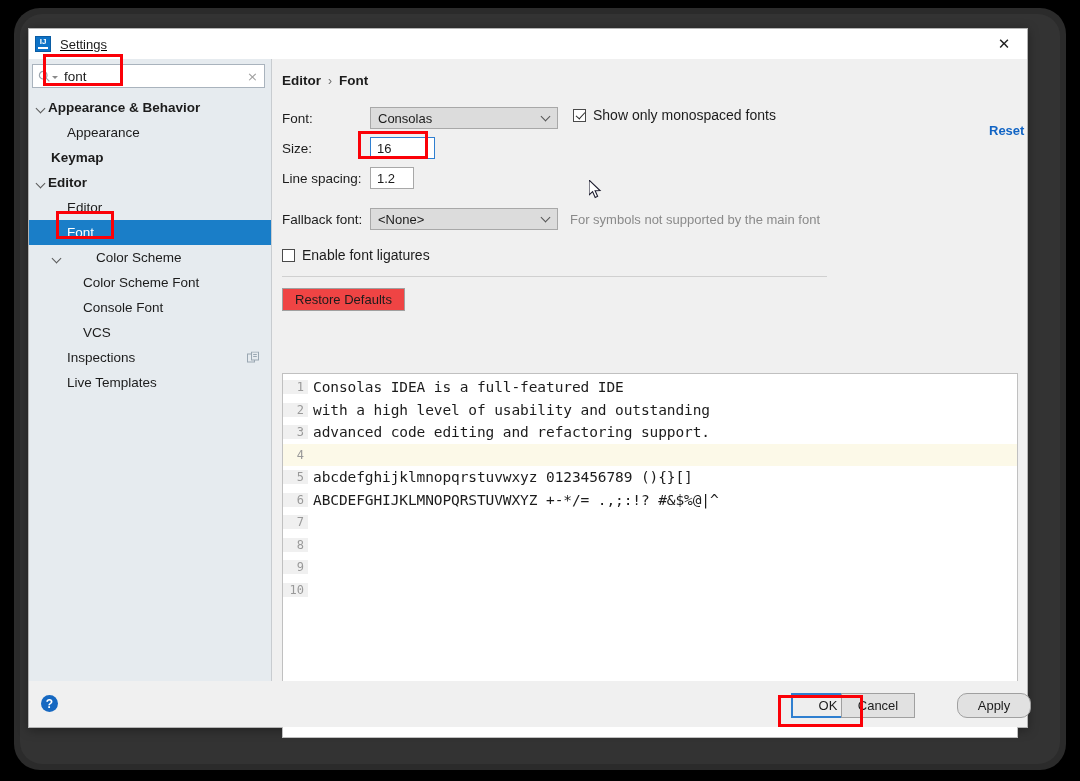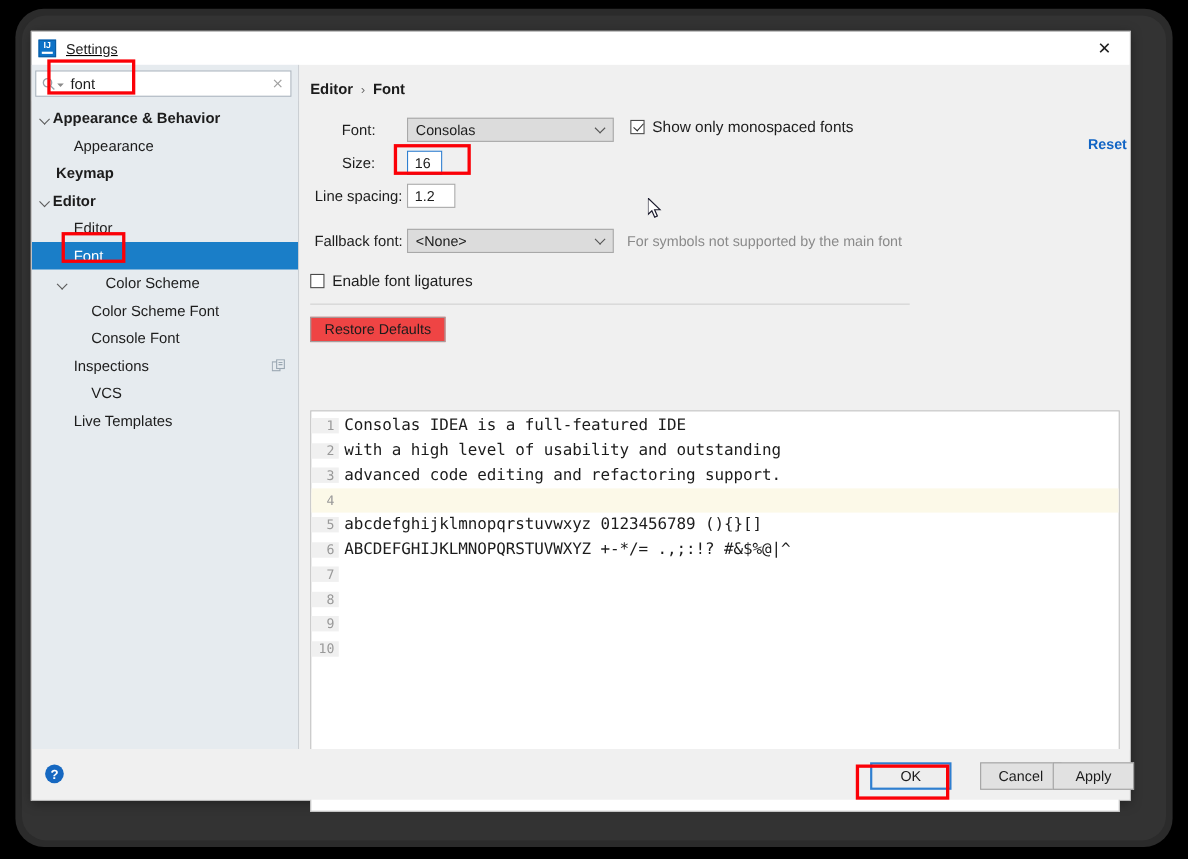--- a/index.html
+++ b/index.html
@@ -222,21 +222,20 @@
     color: #1164c4;
     font-weight: bold;
     cursor: pointer;
     overflow: hidden;
     width: 38px;
   }
 
   #form {
     padding: 19px 17px 0 10px;
     position: relative;
-    text-align: center;
   }
   .frow {
     display: flex;
     align-items: center;
     margin-bottom: 8px;
     position: relative;
   }
   .flabel {
     width: 88px;
     flex: 0 0 88px;
@@ -269,21 +268,21 @@
     height: 22px;
     background: #ffffff;
     border: 1px solid #a8a8a8;
     display: flex;
     align-items: center;
     padding-left: 6px;
     font-size: 13px;
     color: #1c1c1c;
   }
   #size-field {
-    width: 32px;
+    width: 65px;
     border: 1px solid #2f7fd0;
   }
   #line-spacing-field { width: 44px; }
 
   .checkrow {
     display: flex;
     align-items: center;
     gap: 7px;
     font-size: 14px;
     color: #1c1c1c;
@@ -396,22 +395,22 @@
     color: #1c1c1c;
     display: flex; align-items: center; justify-content: center;
     cursor: pointer;
     top: 11px;
   }
   #ok-btn {
     left: 762px; width: 74px;
     border: 2px solid #2f7fd0;
     background: #eeeeee;
   }
-  #cancel-btn { left: 862px; width: 74px; }
-  #apply-btn { left: 928px; width: 74px; }
+  #cancel-btn { left: 812px; width: 74px; }
+  #apply-btn { left: 928px; width: 74px; border-radius: 10px; }
 
   
   .redbox {
     position: absolute;
     border: 3px solid #fb0007;
     pointer-events: none;
     z-index: 50;
   }
   #rb-search   { left: 43px;  top: 54px;  width: 80px;  height: 32px; }
   #rb-font     { left: 56px;  top: 211px; width: 58px;  height: 28px; }
@@ -491,34 +490,34 @@
               <span class="tlabel">Color Scheme</span>
             </div>
             <div class="tree-row" style="padding-left: 54px;">
               <span class="twisty" style="width: 0px;"></span>
               <span class="tlabel">Color Scheme Font</span>
             </div>
             <div class="tree-row" style="padding-left: 54px;">
               <span class="twisty" style="width: 0px;"></span>
               <span class="tlabel">Console Font</span>
             </div>
+            <div class="tree-row" style="padding-left: 54px;">
+              <span class="twisty" style="width: 0px;"></span>
+              <span class="tlabel">VCS</span>
+            </div>
             <div class="tree-row" style="padding-left: 38px;">
               <span class="twisty" style="width: 0px;"></span>
               <span class="tlabel">Inspections</span>
               <span class="aux-icon"><svg width="13" height="13" viewBox="0 0 13 13">
                   <rect x="0.5" y="2.5" width="7" height="8" fill="#e6ebef" stroke="#9aa7b2" stroke-width="1"></rect>
                   <rect x="4.5" y="0.5" width="7" height="8" fill="#e6ebef" stroke="#9aa7b2" stroke-width="1"></rect>
                   <line x1="6.2" y1="3" x2="9.8" y2="3" stroke="#9aa7b2" stroke-width="1"></line>
                   <line x1="6.2" y1="5" x2="9.8" y2="5" stroke="#9aa7b2" stroke-width="1"></line>
                 </svg></span>
             </div>
-            <div class="tree-row" style="padding-left: 54px;">
-              <span class="twisty" style="width: 0px;"></span>
-              <span class="tlabel">VCS</span>
-            </div>
             <div class="tree-row" style="padding-left: 38px;">
               <span class="twisty" style="width: 0px;"></span>
               <span class="tlabel">Live Templates</span>
             </div>
           </div>
       </div>
 
       <div id="main">
 
         <div id="breadcrumb">

